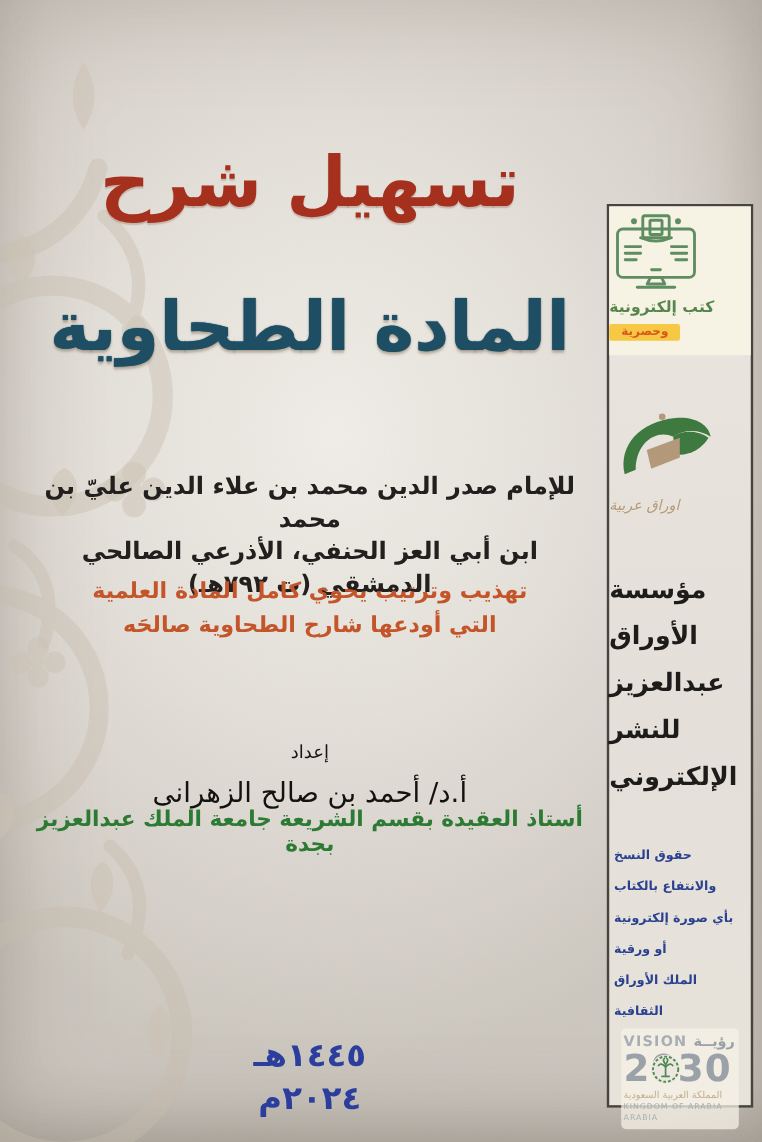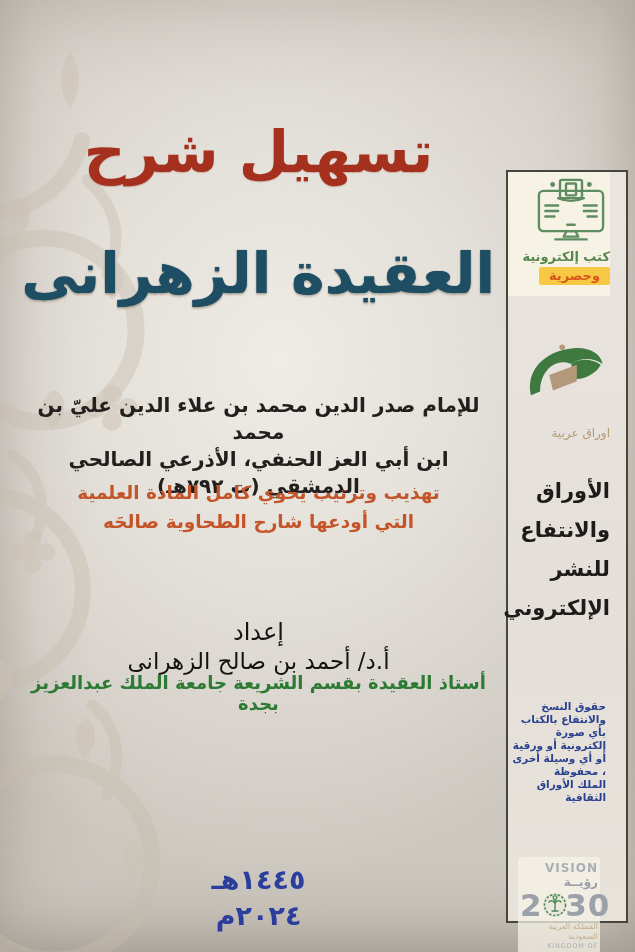--- a/index.html
+++ b/index.html
@@ -24,46 +24,46 @@
     top:118px; font-size:58px; font-weight:bold; color:#a5301d;
     letter-spacing:-1px; text-shadow:0 1px 1px rgba(120,50,30,.25); white-space:nowrap;
   }
   .title-main {
     top:240px; font-size:57px; font-weight:bold; color:#1d4e64;
     white-space:nowrap; letter-spacing:-2px;
     text-shadow: 0 2px 2px rgba(110,85,58,.35), 0 0 1px #16455a;
   }
   .author-block { top:392px; font-size:20px; font-weight:bold; color:#22201e; line-height:27px; }
   .subtitle-block { top:478px; font-size:18.5px; font-weight:bold; color:#c4552a; line-height:29px; }
-  .prep-label { top:618px; font-size:24px; color:#161513; }
+  .prep-label { top:618px; font-size:15px; color:#161513; }
   .prep-name  { top:648px; font-size:23px; color:#14120f; }
   .prep-role  { top:672px; font-size:18px; font-weight:bold; color:#2c7a33; }
   .date-block { top:862px; font-size:27px; font-weight:bold; color:#2c3e9d; line-height:36px; }
 
   
   .sidebar {
     position:absolute; left:506px; top:170px; width:122px; height:753px;
     border:2px solid #46453f;
     background:linear-gradient(180deg, #eae6df 0%, #e4e0d9 55%, #e7e3db 100%);
   }
-  .sidebar > div { position:absolute; left:0; right:16px; text-align:right; }
+  .sidebar > div { position:absolute; left:0; right:0; text-align:left; }
 
   .ebook-block { top:0; height:124px; background:#f6f2e4; padding-top:6px; }
   .ebook-text1 { font-size:13px; font-weight:bold; color:#57854e; margin-top:1px; }
   .ebook-text2 {
     display:inline-block; margin-top:3px; padding:1px 10px 2px;
-    background:#f6c844; color:#d9571d; font-size:13px; font-weight:bold; border-radius:2px;
+    background:#f6c844; color:#d9571d; font-size:10px; font-weight:bold; border-radius:2px;
   }
 
   .awraq-block { top:168px; }
-  .awraq-text { font-size:12px; color:#b49a76; margin-top:14px; letter-spacing:1px; }
+  .awraq-text { font-size:12px; color:#b49a76; margin-top:2px; letter-spacing:1px;font-style:italic; }
 
   .foundation-block { top:300px; font-size:21px; font-weight:bold; color:#1d1c1a; line-height:39px; }
 
-  .copyright-block { top:528px; font-size:10.5px; font-weight:bold; color:#2a4190; line-height:13px; padding:0 4px; }
+  .copyright-block { top:528px; font-size:10.5px; font-weight:bold; color:#2a4190; line-height:26px; padding:0 4px; }
 
   .vision-block { top:678px; padding:6px 4px 5px; }
   .vision-patch { margin:1px 6px; background:rgba(246,242,230,.75); border-radius:4px; padding:4px 2px 5px; }
   .vision-row1 { direction:ltr; font-size:12px; color:#a9aeb4; letter-spacing:1px; font-weight:bold; }
   .vision-row1 .ar { color:#9aa0a7; font-size:12px; }
   .vision-year { position:relative; direction:ltr; font-size:31px; font-weight:bold; color:#9aa1a8; letter-spacing:1px; line-height:32px; }
   .vision-emblem { position:absolute; left:22px; top:3px; }
   .vision-kingdom-ar { font-size:8px; color:#c2ad8d; line-height:10px; margin-top:1px; }
   .vision-kingdom-en { font-size:6.5px; color:#a9aeb4; letter-spacing:.8px; line-height:9px; }
   .vision-site { margin-top:6px; font-size:16px; font-weight:bold; color:#8e949b; direction:ltr; letter-spacing:.5px; }
@@ -113,21 +113,21 @@
       <feTurbulence type="fractalNoise" baseFrequency="0.9" numOctaves="2" stitchTiles="stitch"></feTurbulence>
       <feColorMatrix type="matrix" values="0 0 0 0 0.52  0 0 0 0 0.49  0 0 0 0 0.44  0 0 0 0.22 0"></feColorMatrix>
     </filter>
     <rect width="635" height="952" filter="url(#grain)"></rect>
   </svg>
 
   <div class="main">
 
     <div class="title-top">تسهيل شرح</div>
 
-    <div class="title-main">العقيدة الزهرانى</div>
+    <div class="title-main">المادة الطحاوية</div>
 
     <div class="author-block">
       <div>للإمام صدر الدين محمد بن علاء الدين عليّ بن محمد</div>
       <div>ابن أبي العز الحنفي، الأذرعي الصالحي الدمشقي (ت ٧٩٢هـ)</div>
     </div>
 
     <div class="subtitle-block">
       <div>تهذيب وترتيب يحوي كامل المادة العلمية</div>
       <div>التي أودعها شارح الطحاوية صالحَه</div>
     </div>
@@ -169,30 +169,30 @@
       <svg width="92" height="68" viewBox="0 0 100 74" aria-hidden="true">
         <path d="M14,60 C8,34 28,12 60,9 C78,7.5 90,15 92,26 C82,19 67,19 58,26 C42,19 24,32 24,56 Z" fill="#3e7a40"></path>
         <path d="M58,26 C66,20 80,20 90,27 C84,38 70,44 60,42 Z" fill="#3e7a40"></path>
         <path d="M34,38 L64,27 L64,45 L38,55 Z" fill="#b3997a"></path>
         <circle cx="48" cy="8" r="3" fill="#b3997a"></circle>
       </svg>
       <div class="awraq-text">اوراق عربية</div>
     </div>
 
     <div class="foundation-block">
+      <div>مؤسسة</div>
       <div>الأوراق</div>
-      <div>والانتفاع</div>
+      <div>عبدالعزيز</div>
       <div>للنشر</div>
       <div>الإلكتروني</div>
     </div>
 
     <div class="copyright-block">
       <div>حقوق النسخ والانتفاع بالكتاب</div>
       <div>بأي صورة إلكترونية أو ورقية</div>
-      <div>أو أي وسيلة أخرى ، محفوظة</div>
       <div>الملك الأوراق الثقافية</div>
     </div>
 
     <div class="vision-block">
       <div class="vision-patch">
         <div class="vision-row1">
           <span>VISION</span>
           <span class="ar">رؤيــة</span>
         </div>
         <div class="vision-year">

